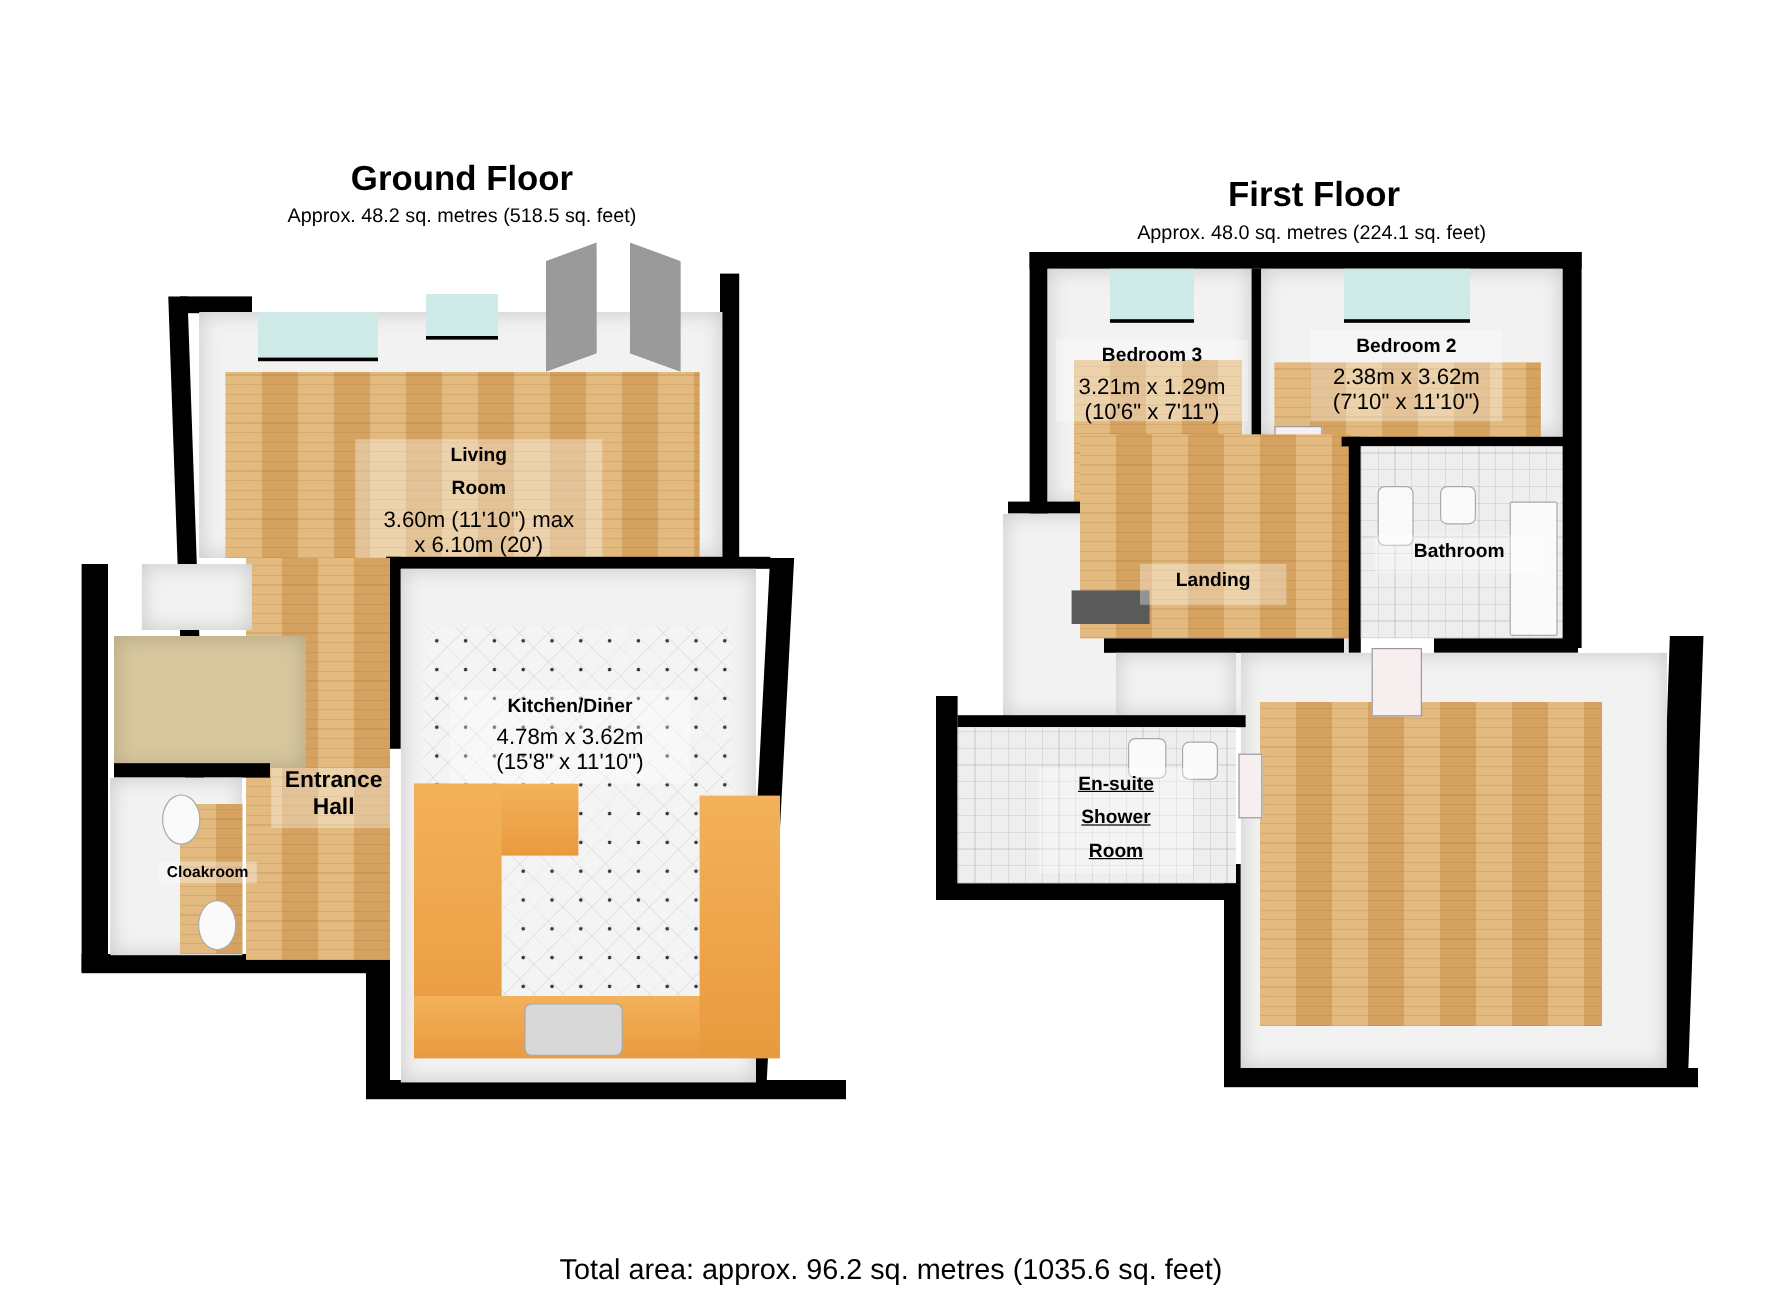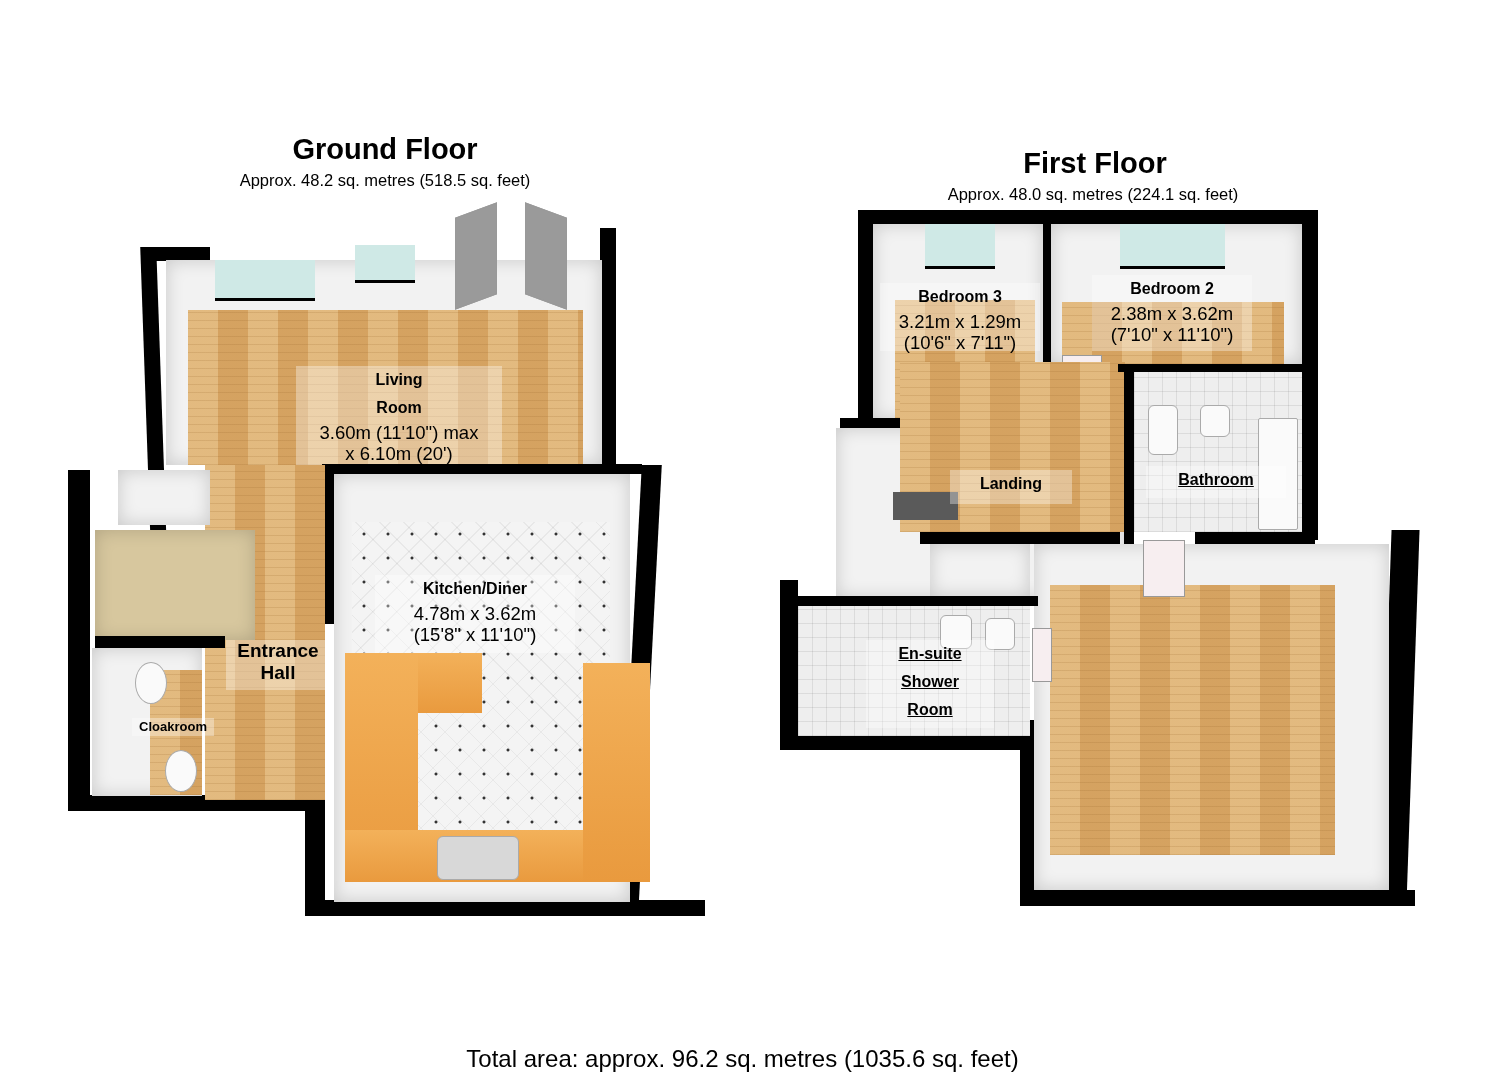--- a/index.html
+++ b/index.html
@@ -140,21 +140,21 @@
   <div class="label-box" style="left:950px;top:470px;width:122px;height:34px;">
     <div class="room-name">Landing</div>
   </div>
 
   <div class="wall" style="left:1118px;top:364px;width:190px;height:8px;"></div>
   <div class="wall" style="left:1124px;top:364px;width:10px;height:180px;"></div>
   <div class="bathtile" style="left:1134px;top:372px;width:168px;height:160px;"></div>
   <div class="fixture" style="left:1148px;top:405px;width:28px;height:48px;"></div>
   <div class="fixture" style="left:1200px;top:405px;width:28px;height:30px;"></div>
   <div class="fixture" style="left:1258px;top:418px;width:38px;height:110px;border-radius:2px;"></div>
-  <div class="label-box" style="left:1146px;top:466px;width:140px;height:32px;text-decoration:underline;">
+  <div class="label-box" style="left:1146px;top:446px;width:140px;height:32px;">
     <div class="room-name">Bathroom</div>
   </div>
 
   <div class="wall" style="left:920px;top:532px;width:200px;height:12px;"></div>
   <div class="wall" style="left:1195px;top:532px;width:120px;height:12px;"></div>
   <div class="inner" style="left:1034px;top:544px;width:355px;height:346px;"></div>
   <div class="wood" style="left:1050px;top:585px;width:285px;height:270px;"></div>
   <div class="door" style="left:1143px;top:540px;width:40px;height:55px;"></div>
 
   <div class="inner" style="left:930px;top:544px;width:100px;height:52px;"></div>

